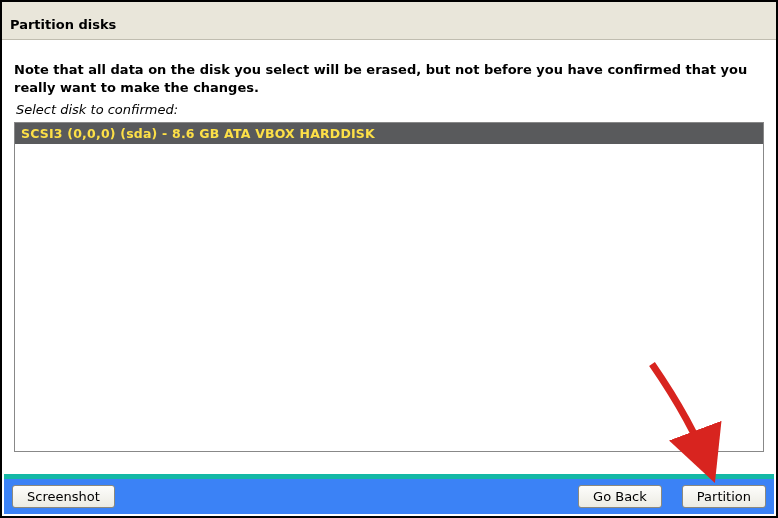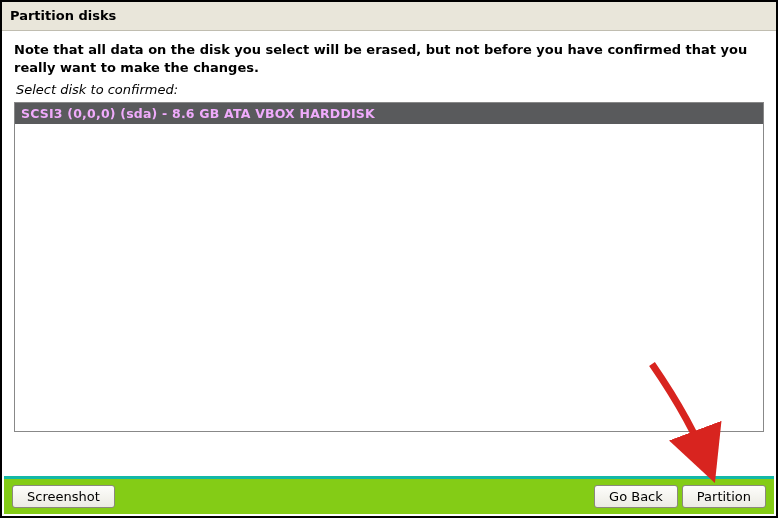--- a/index.html
+++ b/index.html
@@ -9,65 +9,66 @@
       background: #fff;
       border: 2px solid #000;
       font-family: "DejaVu Sans", Verdana, sans-serif;
       font-size: 13px;
       color: #000;
       position: relative;
       overflow: hidden;
     }
     .title-bar {
       background: #e9e6da;
-      padding: 6px 8px 7px 8px;
+      padding: 15px 8px 7px 8px;
       font-weight: bold;
       border-bottom: 1px solid #c0bdb0;
     }
     .content {
       padding: 10px 12px 0 12px;
     }
     .note {
       font-weight: bold;
       line-height: 1.35;
       margin-bottom: 6px;
+      margin-top: 11px;
     }
     .select-label {
       font-style: italic;
       margin: 4px 0 5px 2px;
     }
     .listbox {
       border: 1px solid #888;
       background: #fff;
       height: 330px;
       overflow: hidden;
     }
     .list-item {
       background: #595a5c;
-      color: #f0abfc;
+      color: #fde047;
       font-weight: bold;
       padding: 3px 6px;
       font-size: 12.5px;
       letter-spacing: 0.2px;
     }
     .footer {
       position: absolute;
       left: 2px;
       right: 2px;
       bottom: 2px;
-      background: #84cc16;
-      border-top: 3px solid #14b8a6;
+      background: #3b82f6;
+      border-top: 5px solid #14b8a6;
       padding: 6px 8px;
       display: flex;
       justify-content: space-between;
       align-items: center;
     }
     .footer-right {
       display: flex;
-      gap: 4px;
+      gap: 20px;
     }
     button {
       font-family: inherit;
       font-size: 13px;
       padding: 3px 14px;
       background: linear-gradient(#fdfdfb, #ecebe3);
       border: 1px solid #8b897e;
       border-radius: 3px;
       cursor: pointer;
       color: #000;

